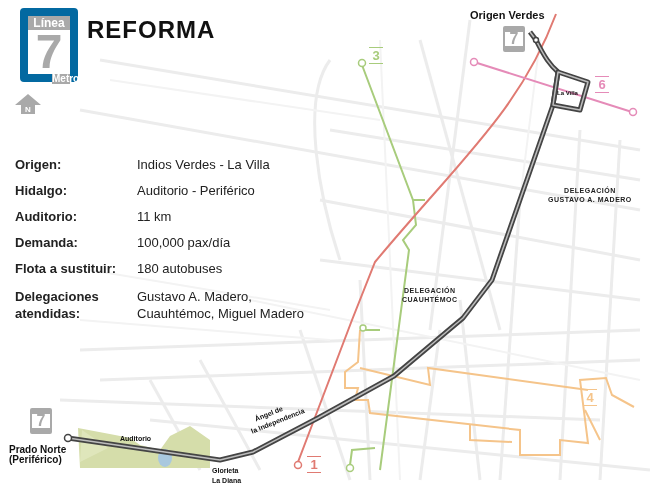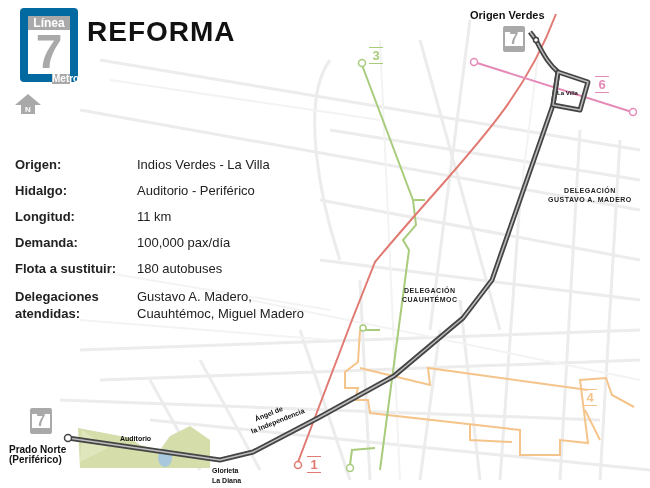--- a/index.html
+++ b/index.html
@@ -7,21 +7,21 @@
          font-family:"Liberation Sans", sans-serif; }
   #map { position:absolute; left:0; top:0; width:650px; height:488px; }
   .badge { position:absolute; width:40px; background:#fff; border:8px solid #0369a1; border-radius:4px;
            box-sizing:border-box; text-align:center; }
   .badge .top, .badge .bot { background:#a9a9a9; color:#fff; font-weight:bold; }
   .badge .num { color:#a9a9a9; font-weight:bold; }
   #main-badge { left:20px; top:8px; width:58px; height:74px; }
   #main-badge .top { font-size:12px; height:14px; line-height:14px; }
   #main-badge .num { font-size:48px; line-height:44px; height:44px; }
   #main-badge .bot { font-size:10px; height:10px; line-height:10px;margin-left:24px; }
-  #title { position:absolute; left:87px; top:16px; font-size:28px; font-weight:bold; color:#111; letter-spacing:1px; }
+  #title { position:absolute; left:87px; top:16px; font-size:24px; font-weight:bold; color:#111; letter-spacing:1px; }
   #north { position:absolute; left:15px; top:94px; width:26px; height:20px; }
   .info { position:absolute; left:7px; top:150px; width:330px; }
   .row { position:absolute; left:0; font-size:13px; color:#222; }
   .row .lab { position:absolute; left:8px; width:128px; font-weight:bold; white-space:nowrap; }
   .row .val { position:absolute; left:130px; white-space:nowrap; }
   .maplabel { position:absolute; font-size:7px; font-weight:bold; color:#222; text-align:center; letter-spacing:0.5px; line-height:9px; }
   .stlabel { position:absolute; font-size:9px; font-weight:bold; color:#111; line-height:10px; }
   .small-badge { position:absolute; width:22px; height:26px; border:2px solid #a9a9a9; background:#fff; border-radius:2px; box-sizing:border-box; text-align:center; }
   .small-badge .top, .small-badge .bot { height:4px; background:#a9a9a9; }
   .small-badge .num { font-size:16px; line-height:14px; font-weight:bold; color:#a9a9a9; }
@@ -119,21 +119,21 @@
 <div class="info">
   <div class="row" style="top:7px">
     <span class="lab">Origen:</span>
     <span class="val">Indios Verdes - La Villa</span>
   </div>
   <div class="row" style="top:33px">
     <span class="lab">Hidalgo:</span>
     <span class="val">Auditorio - Periférico</span>
   </div>
   <div class="row" style="top:59px">
-    <span class="lab">Longitud:</span>
+    <span class="lab">Auditorio:</span>
     <span class="val">11 km</span>
   </div>
   <div class="row" style="top:85px">
     <span class="lab">Demanda:</span>
     <span class="val">100,000 pax/día</span>
   </div>
   <div class="row" style="top:111px">
     <span class="lab">Flota a sustituir:</span>
     <span class="val">180 autobuses</span>
   </div>

